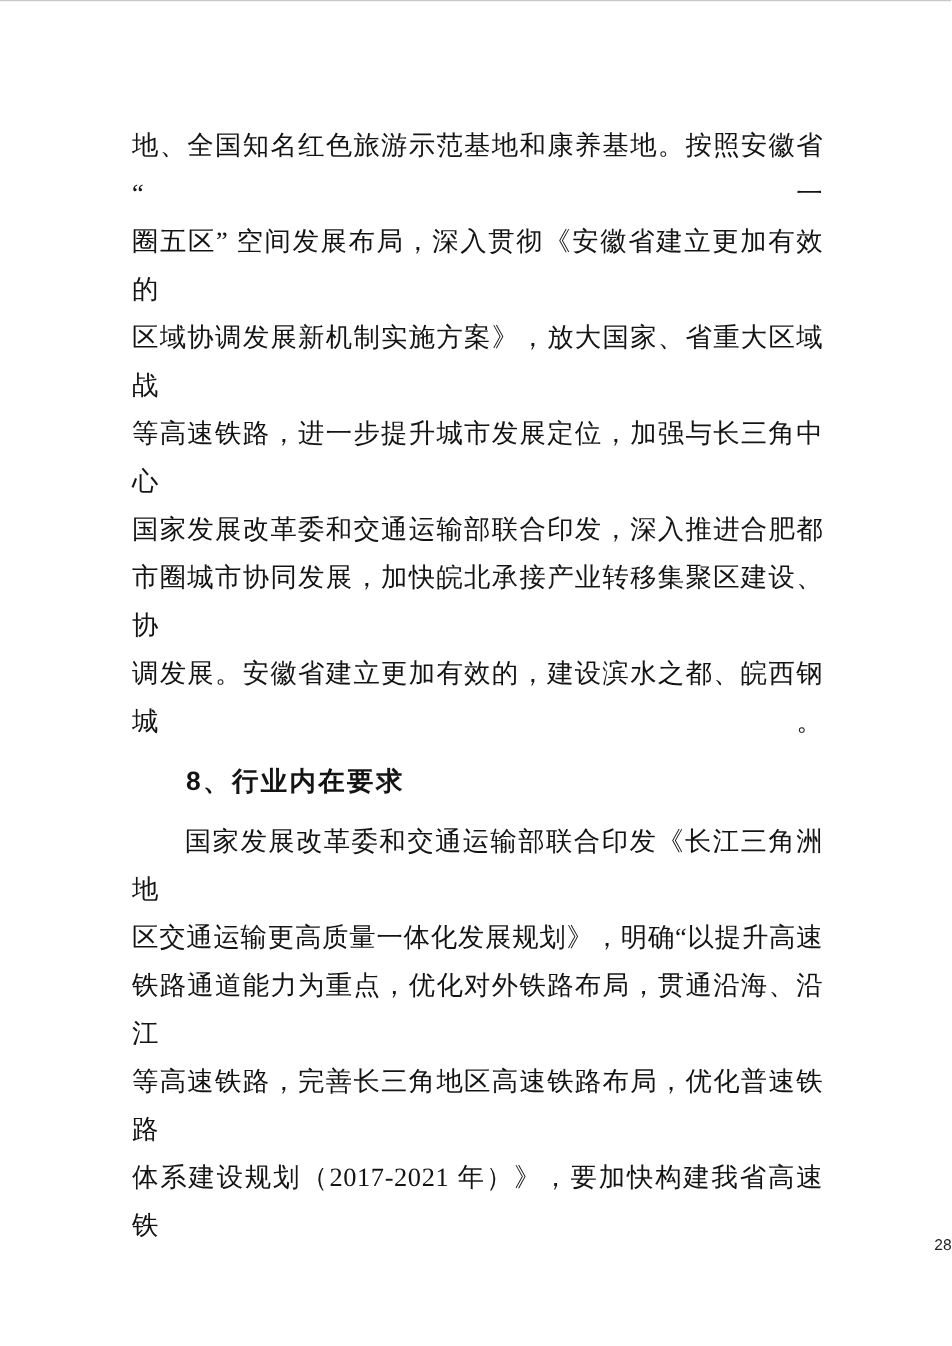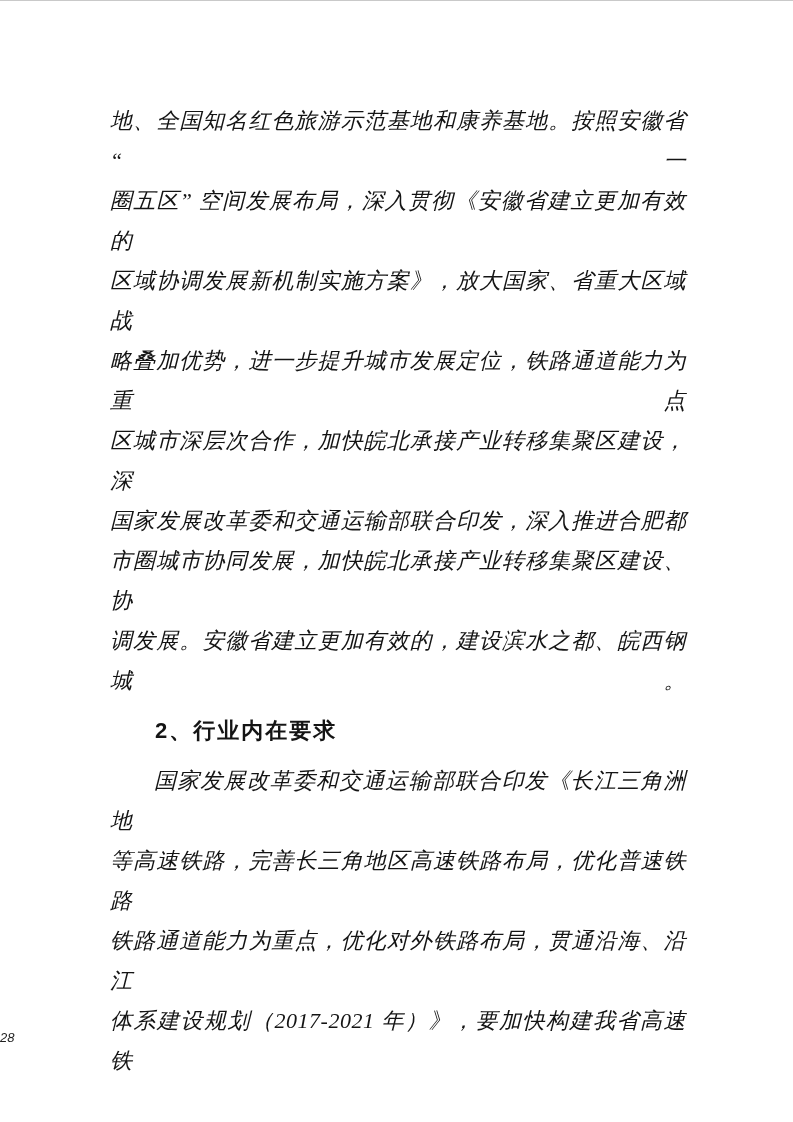--- a/index.html
+++ b/index.html
@@ -27,21 +27,20 @@
     left: 110px;
     top: 101px;
     width: 576px;
   }
   .para { margin: 0; padding: 0; }
   .line {
     margin: 0;
     font-size: 22px;
     line-height: 40px;
     letter-spacing: 0.5px;
-    font-style: italic;
   }
   .just {
     text-align: justify;
     text-align-last: justify;
   }
   .indent { text-indent: 44px; }
   .heading {
     font-family: "Liberation Sans", "DejaVu Sans", sans-serif;
     font-weight: 700;
     font-size: 22px;
@@ -49,52 +48,51 @@
     margin: 10px 0 10px 0;
     padding-left: 45px;
     letter-spacing: 2px;
   }
   .para-2 { margin-top: 0; }
   .page-number {
     position: absolute;
     top: 1030px;
     left: 0;
     width: 100%;
-    text-align: left;
+    text-align: right;
     font-family: "Liberation Sans", "DejaVu Sans", sans-serif;
     font-size: 13px;
     color: #1f1f1f;
-    font-style: italic;
   }
 </style>
 </head>
 <body>
 
 <div class="page">
   <div class="top-edge"></div>
 
   <main class="content">
 
     <section class="para">
       <p class="line just">地、全国知名红色旅游示范基地和康养基地。按照安徽省“一</p>
       <p class="line just">圈五区” 空间发展布局，深入贯彻《安徽省建立更加有效的</p>
       <p class="line just">区域协调发展新机制实施方案》，放大国家、省重大区域战</p>
-      <p class="line just">略叠加优势，进一步提升城市发展定位，铁路通道能力为重点</p>
-      <p class="line just">区城市深层次合作，加快皖北承接产业转移集聚区建设，深</p>
+      <p class="line just">等高速铁路，进一步提升城市发展定位，加强与长三角中心</p>
       <p class="line just">国家发展改革委和交通运输部联合印发，深入推进合肥都</p>
       <p class="line just">市圈城市协同发展，加快皖北承接产业转移集聚区建设、协</p>
       <p class="line just">调发展。安徽省建立更加有效的，建设滨水之都、皖西钢城。</p>
     </section>
 
-    <h3 class="heading">2、行业内在要求</h3>
+    <h3 class="heading">8、行业内在要求</h3>
 
     <section class="para para-2">
       <p class="line just indent">国家发展改革委和交通运输部联合印发《长江三角洲地</p>
+      <p class="line just">区交通运输更高质量一体化发展规划》，明确“以提升高速</p>
+      <p class="line just">铁路通道能力为重点，优化对外铁路布局，贯通沿海、沿江</p>
       <p class="line just">等高速铁路，完善长三角地区高速铁路布局，优化普速铁路</p>
-      <p class="line just">铁路通道能力为重点，优化对外铁路布局，贯通沿海、沿江</p>
       <p class="line just">体系建设规划（2017-2021 年）》，要加快构建我省高速铁</p>
 
     </section>
 
   </main>
 
   <footer class="page-number">28</footer>
 </div>
 
 </body></html>

